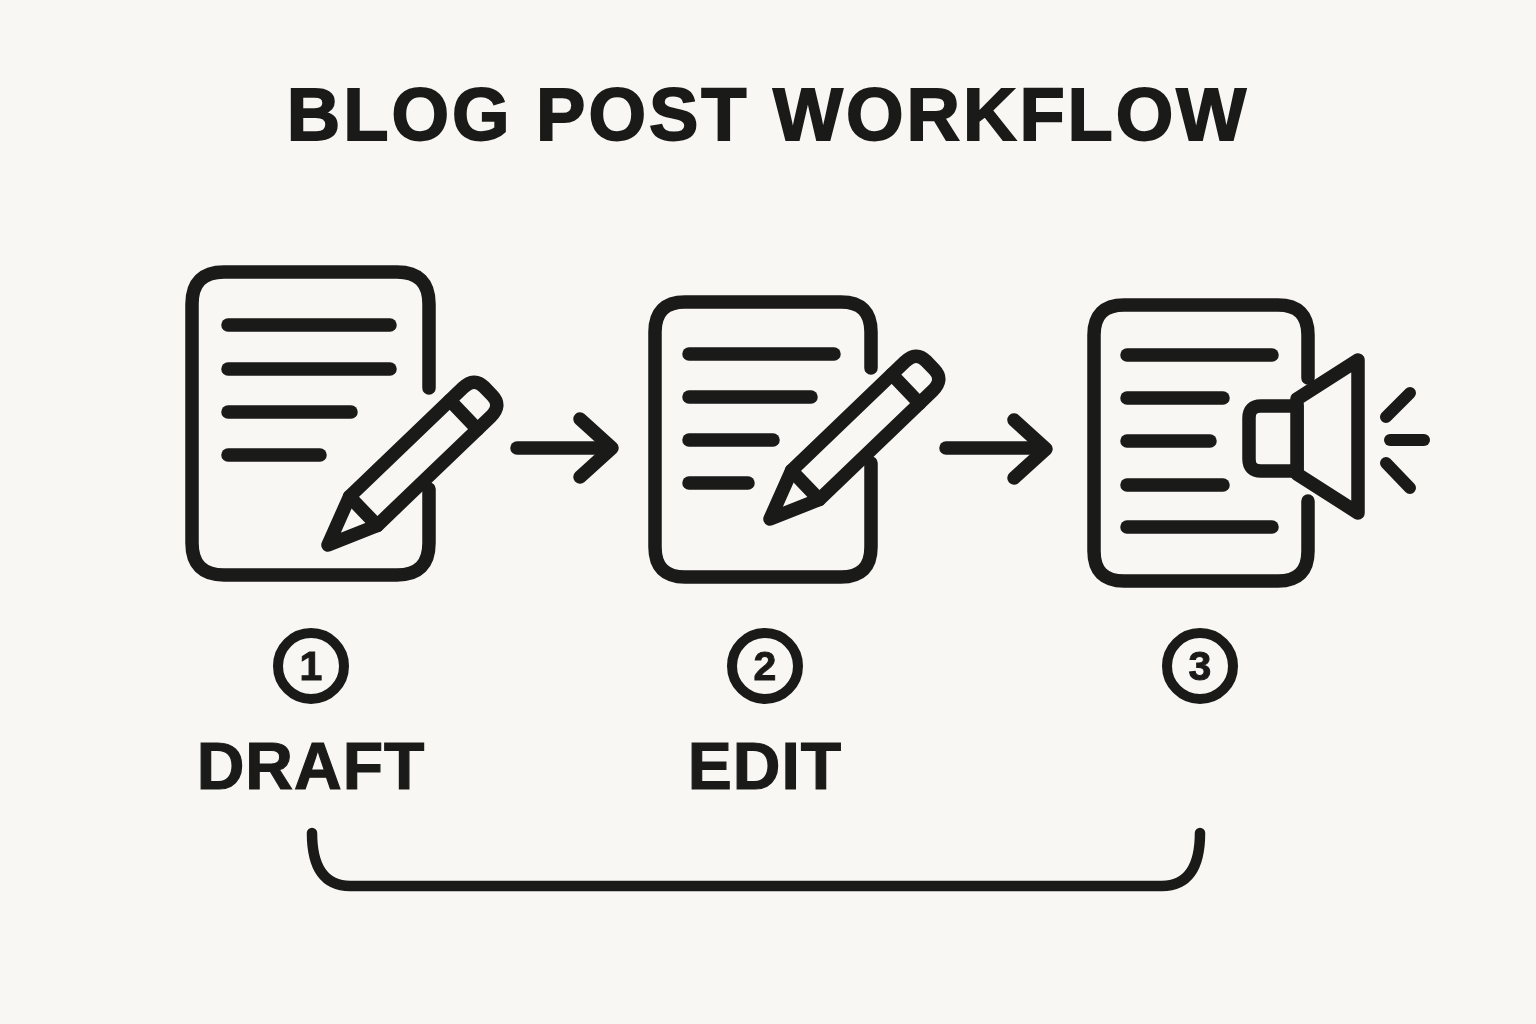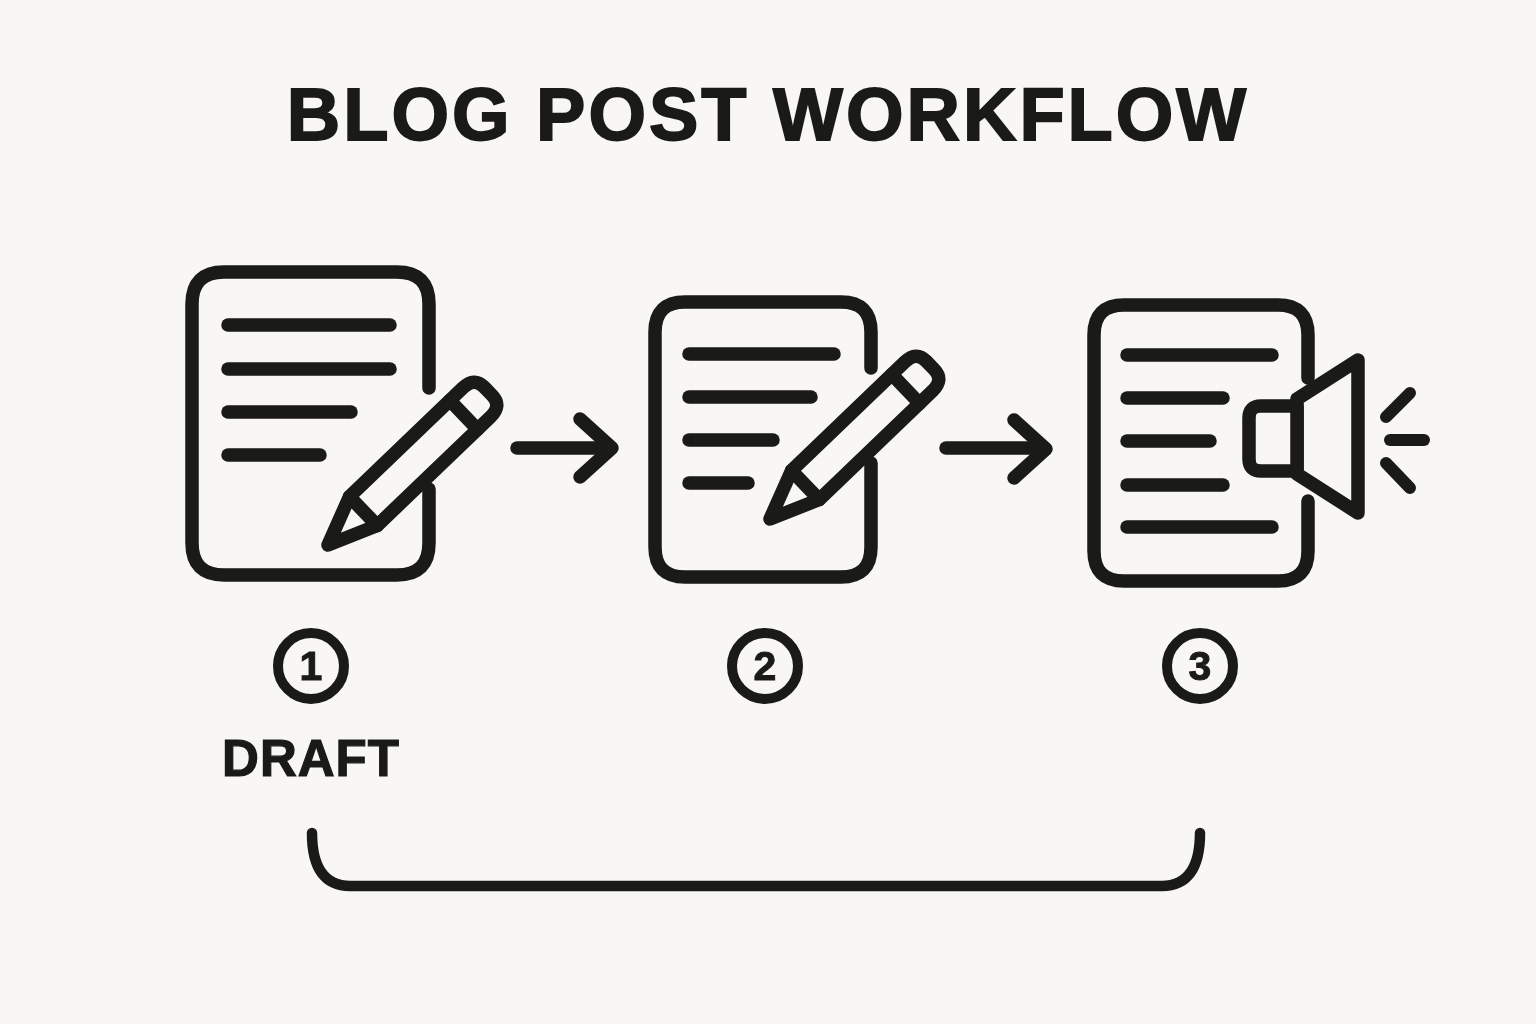--- a/index.html
+++ b/index.html
@@ -64,23 +64,23 @@
     border:10px solid var(--ink);
     border-radius:50%;
     display:flex;align-items:center;justify-content:center;
     color:var(--ink);
     font-size:41px;
     font-weight:bold;
     -webkit-text-stroke:1px var(--ink);
     background:transparent;
   }
   .step-label{
-    margin-top:26px;
+    margin-top:34px;
     color:var(--ink);
-    font-size:51px;
+    font-size:66px;
     line-height:57px;
     font-weight:bold;
     letter-spacing:1px;
     -webkit-text-stroke:1.2px var(--ink);
     white-space:nowrap;
   }
 </style>
 </head>
 <body>
 
@@ -158,20 +158,21 @@
     <div class="badge">
       <span>1</span>
     </div>
     <div class="step-label">DRAFT</div>
   </div>
 
   <div class="step step-2">
     <div class="badge">
       <span>2</span>
     </div>
+    <div class="step-label">EDIT</div>
   </div>
 
   <div class="step step-3">
     <div class="badge">
       <span>3</span>
     </div>
   </div>
 
 </div>
 

